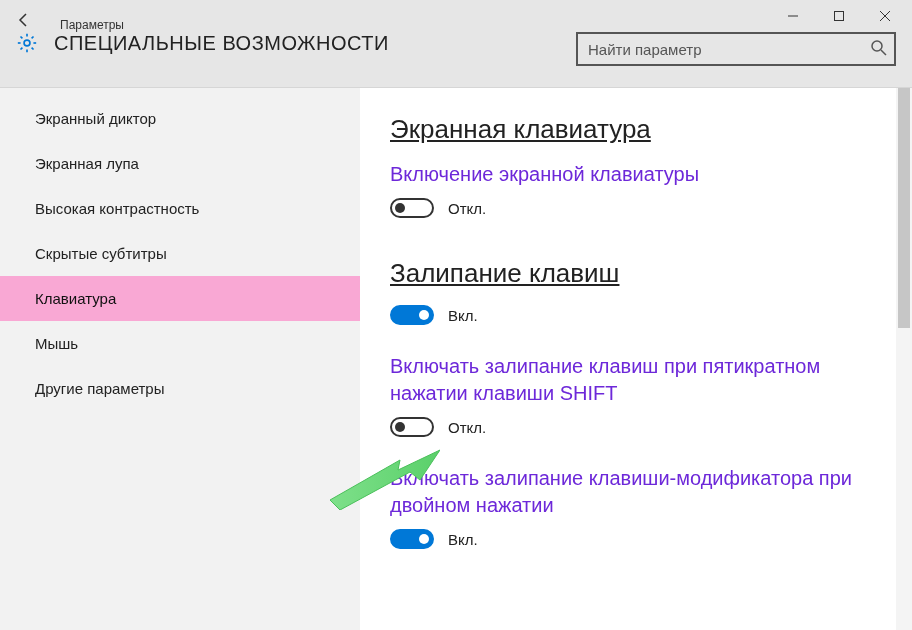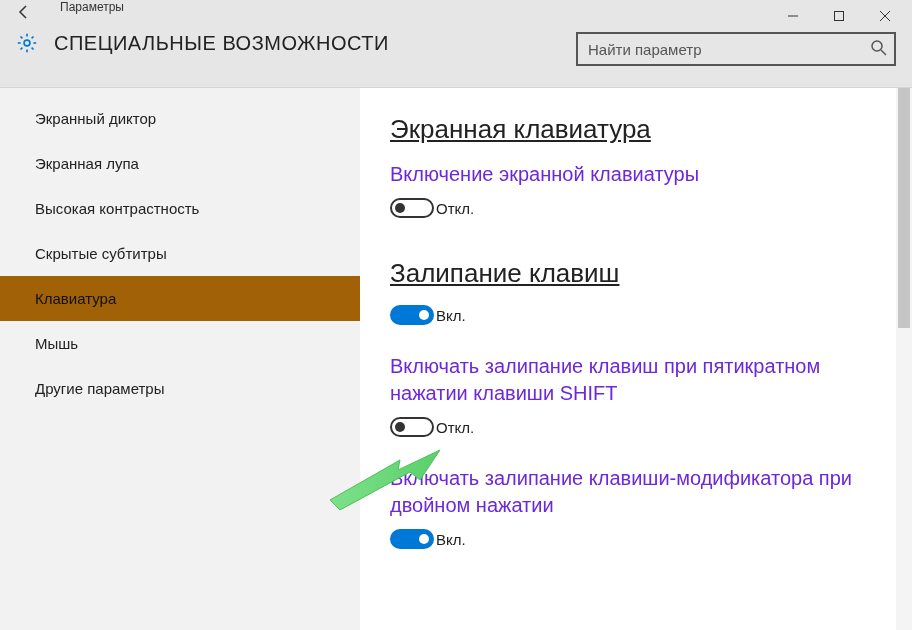--- a/index.html
+++ b/index.html
@@ -1,41 +1,41 @@
 <!DOCTYPE html>
 <html><head>
 <meta charset="utf-8">
 <style>
   * { box-sizing: border-box; margin: 0; padding: 0; font-family: "Segoe UI", Arial, sans-serif; }
   body { width: 912px; height: 630px; background: #fff; overflow: hidden; position: relative; }
 
-  .titlebar { height: 32px; background: #e6e6e6; display: flex; align-items: flex-start; padding: 0 4px; }
+  .titlebar { height: 32px; background: #e6e6e6; display: flex; align-items: flex-end; padding: 0 4px; }
   .titlebar .back { width: 24px; height: 24px; display:flex; align-items:center; justify-content:center; cursor:pointer; margin-left:8px; }
   .titlebar .title { font-size: 12px; color: #333; margin-left: 24px; }
   .titlebar .winbtns { margin-left: auto; display:flex; }
   .titlebar .winbtn { width: 46px; height: 32px; display:flex; align-items:center; justify-content:center; cursor:pointer; }
 
   .headerbar { height: 56px; background: #e6e6e6; display:flex; align-items:flex-start; padding: 0 16px; border-bottom:1px solid #d6d6d6; }
   .headerbar .gear { width:22px; height:22px; margin-right:16px; }
   .headerbar .section-title { font-size: 20px; letter-spacing: 0.5px; color: #222; font-weight: 400; }
   .headerbar .search-wrap { margin-left:auto; }
   .headerbar .search { width: 320px; height: 34px; border: 2px solid #555; background: #e6e6e6; padding: 0 48px 0 10px; font-size: 15px; color: #222; outline: none; }
   .headerbar .search::placeholder { color: #555; }
   .search-wrap { position: relative; }
   .search-icon { position:absolute; right:8px; top:7px; width:18px; height:18px; pointer-events:none; }
 
   .content { display:flex; height: calc(630px - 88px); }
   .sidebar { width: 360px; background:#f2f2f2; padding-top:8px; }
   .side-item { padding: 14px 35px; font-size: 15px; color:#222; cursor:pointer; }
-  .side-item.selected { background:#a16207; color:#111; }
+  .side-item.selected { background:#f9a8d4; color:#111; }
 
   .main { flex:1; background:#fff; padding: 26px 30px 0 30px; overflow-y:auto; position:relative; }
   .main h1 { font-size: 26px; font-weight: 300; color:#222; margin-bottom: 16px; text-decoration: underline; }
   .desc { font-size: 20px; color:#6d28d9; margin-bottom: 10px; line-height:1.35; }
-  .toggle-row { display:flex; align-items:center; gap:2px; margin-bottom: 28px; }
+  .toggle-row { display:flex; align-items:center; gap:14px; margin-bottom: 28px; }
   .toggle { width:44px; height:20px; border-radius:10px; position:relative; cursor:pointer; }
   .toggle.off { border:2px solid #333; background:#fff; }
   .toggle.off .knob { width:10px; height:10px; border-radius:50%; background:#333; position:absolute; left:3px; top:3px; }
   .toggle.on { background:#0078d7; border:2px solid #0078d7; }
   .toggle.on .knob { width:10px; height:10px; border-radius:50%; background:#fff; position:absolute; right:3px; top:3px; }
   .toggle-label { font-size:15px; color:#222; }
   .section-gap { height: 12px; }
 
   .scrollbar { position:absolute; right:0; top:88px; width:16px; height:calc(630px - 88px); background:#f4f4f4; }
   .scroll-thumb { position:absolute; top:0; left:2px; width:12px; height:240px; background:#c6c6c6; }

